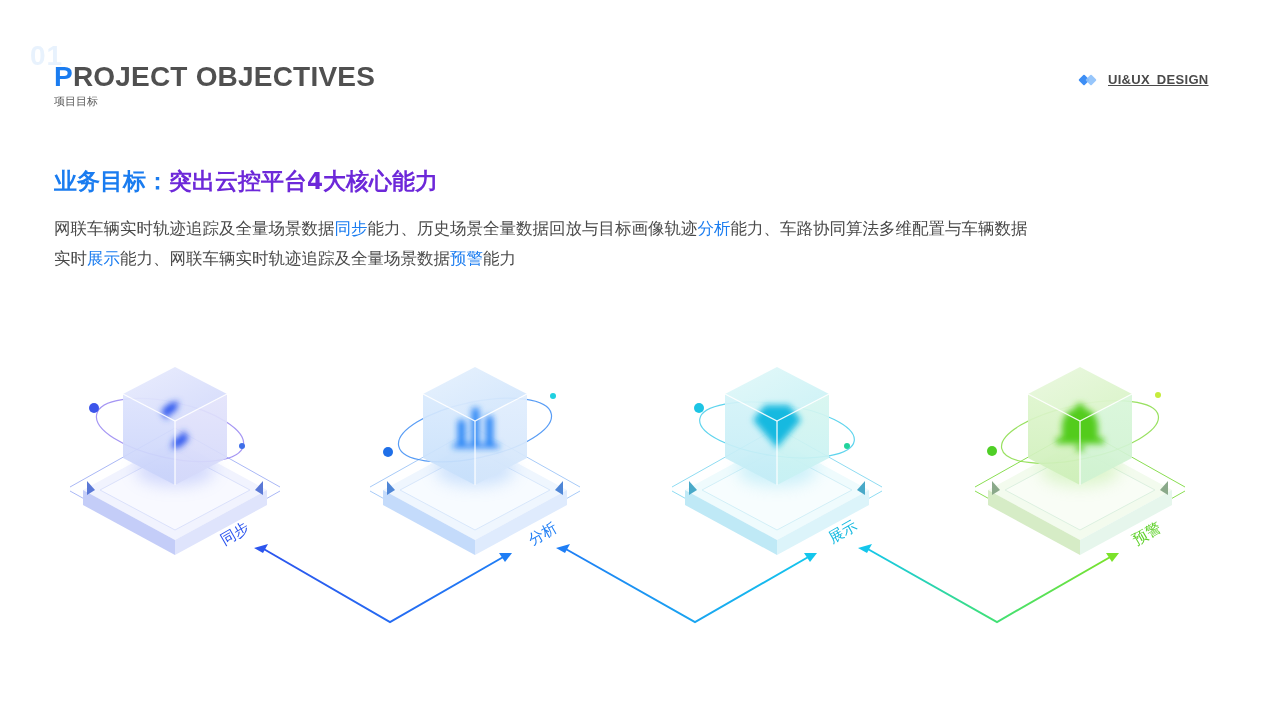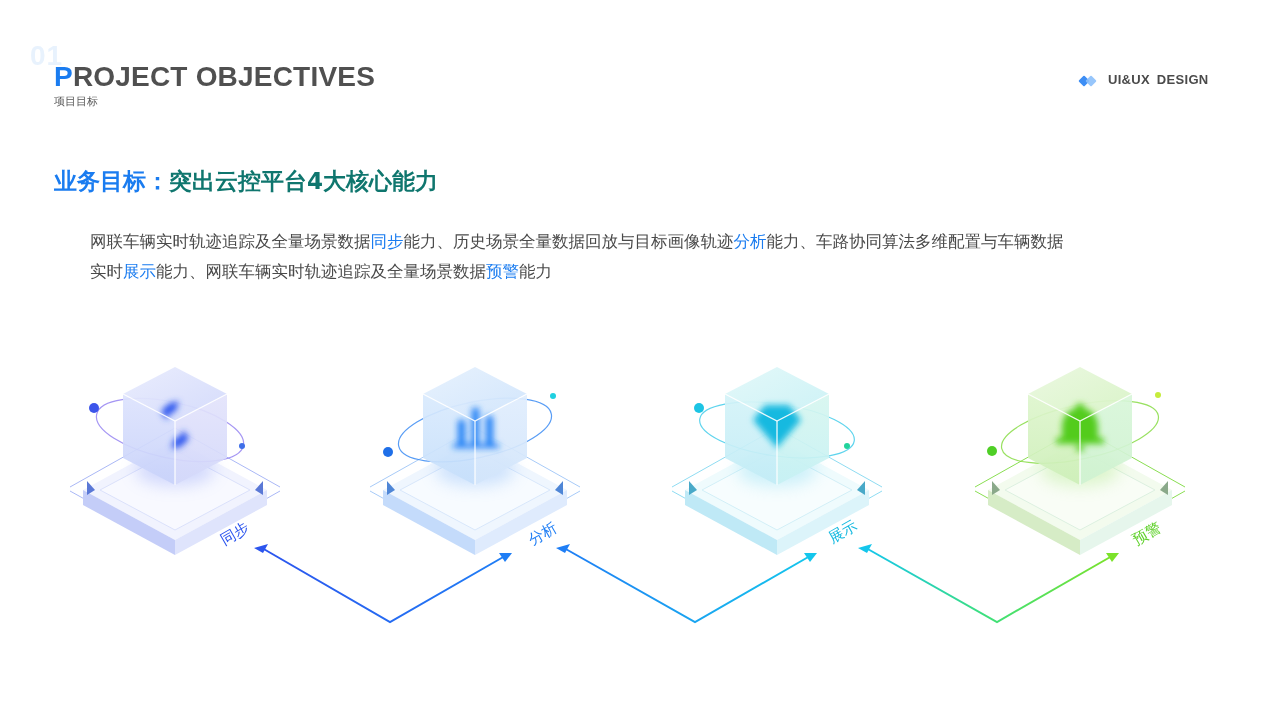--- a/index.html
+++ b/index.html
@@ -15,44 +15,44 @@
       position: absolute; left: 54px; top: 63px;
       font-family: "Liberation Sans", sans-serif; font-weight: 700;
       font-size: 28px; color: #505050; line-height: 1; letter-spacing: 0.2px;
     }
     .header-title .first { color: #1a7cf0; }
     .header-sub {
       position: absolute; left: 54px; top: 96px;
       font-size: 11px; color: #555; line-height: 1;
     }
     .brand {
-      position: absolute; left: 1079px; top: 72px; display: flex; align-items: flex-end;
+      position: absolute; left: 1079px; top: 72px; display: flex; align-items: center; text-decoration: underline;
     }
     .brand-logo { width: 18px; height: 12px; position: relative; margin-right: 11px; }
     .brand-logo span {
       position: absolute; top: 2px; width: 8px; height: 8px; transform: rotate(45deg);
       border-radius: 1px;
     }
     .brand-logo .d1 { left: 1px; background: #3d8ef5; }
     .brand-logo .d2 { left: 8px; background: #8cc0fb; opacity: 0.9; }
     .brand-text {
       font-family: "Liberation Sans", sans-serif; font-weight: 700;
       font-size: 13px; color: #4a4a4a; letter-spacing: 0.3px; word-spacing: 3px;
     }
 
     .headline {
       position: absolute; left: 54px; top: 168px;
       font-size: 23px; font-weight: 700; line-height: 1.2;
     }
     .headline .hl-accent { color: #1a7cf0; text-align: right; }
-    .headline .hl-rest { color: #0f766e; }
+    .headline .hl-rest { color: #6d28d9; }
 
     .desc {
-      position: absolute; left: 54px; top: 227px; width: 1120px;
-      font-size: 16.5px; line-height: 30px; color: #4a4a4a; margin-left: 36px;
+      position: absolute; left: 54px; top: 214px; width: 1120px;
+      font-size: 16.5px; line-height: 30px; color: #4a4a4a;
     }
     .desc .kw { color: #1a7cf0; }
 
     .diagram { position: absolute; left: 0; top: 340px; width: 1280px; height: 320px; }
     .diagram svg { position: absolute; left: 0; top: 0; }
 
     .node-label {
       position: absolute; font-size: 15px; transform: rotate(-30deg); transform-origin: left center;
       white-space: nowrap;
     }

